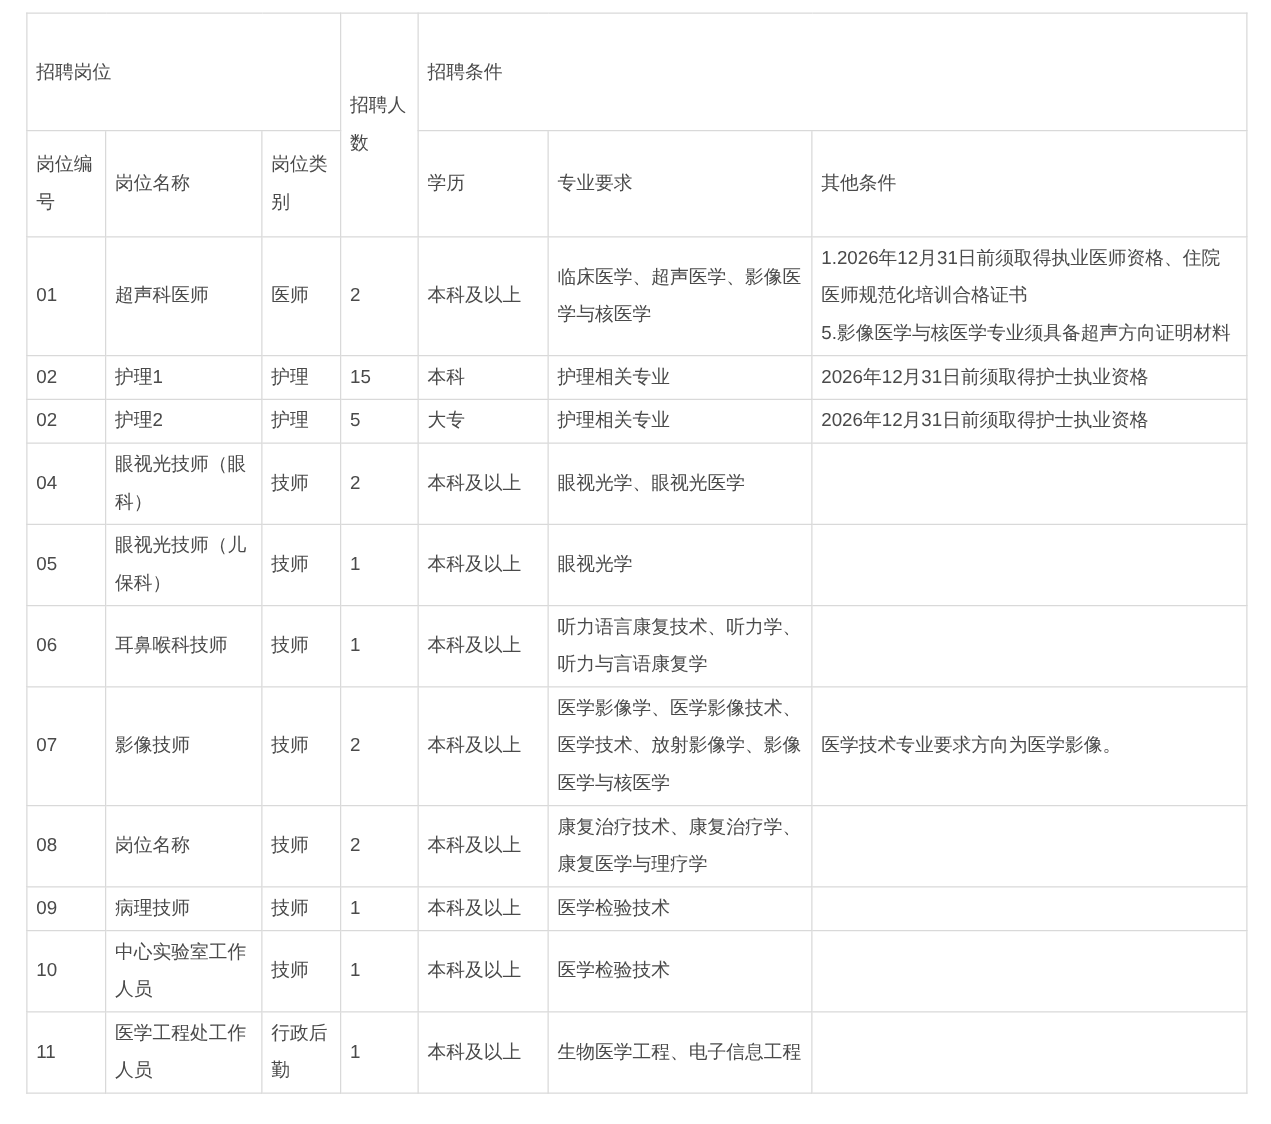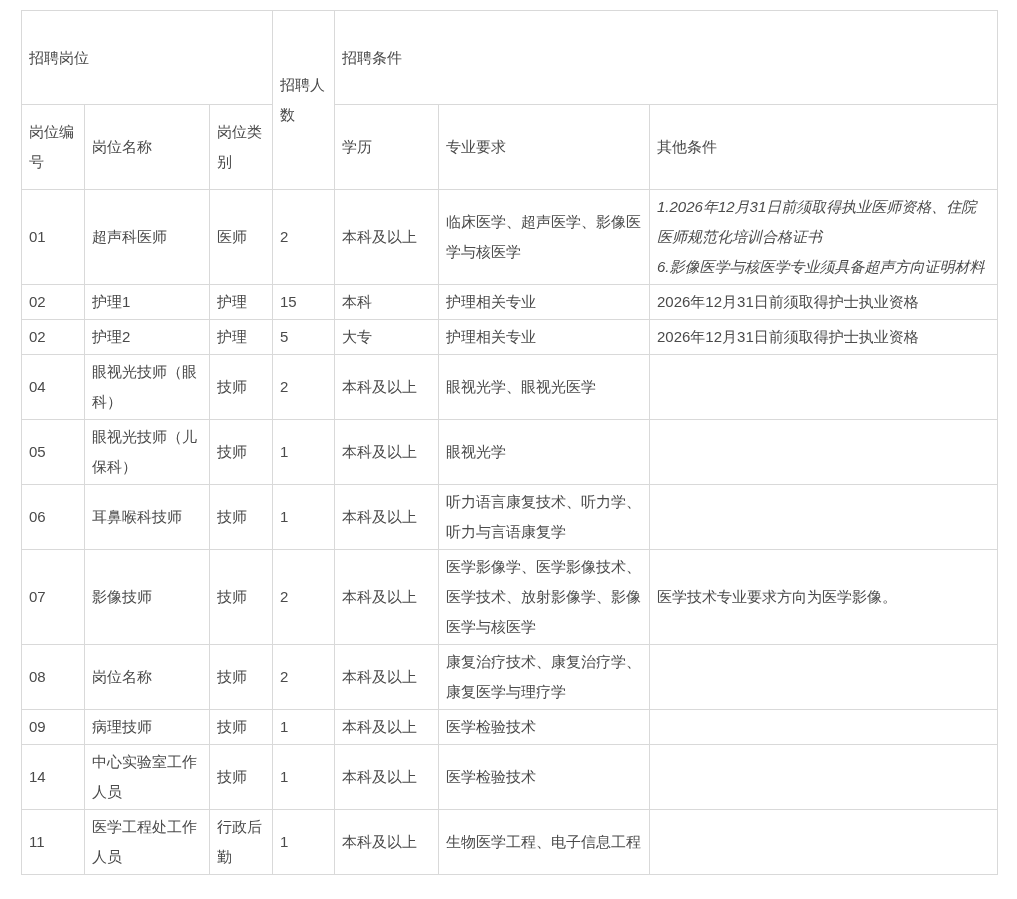--- a/index.html
+++ b/index.html
@@ -33,21 +33,21 @@
     vertical-align: middle;
     word-break: break-all;
     overflow-wrap: break-word;
     box-sizing: border-box;
   }
   table.recruit thead tr.hrow1 { height: 94px; }
   table.recruit thead tr.hrow2 { height: 85px; }
   th.va-top { vertical-align: top; }
   th.count-head { vertical-align: top; padding-top: 28px; }
   td.cell-code { text-align: center; }
-  td p { margin: 0; padding: 0; line-height: 30px; font-style: italic; }
+  td p { margin: 0; padding: 0; line-height: 30px; }
 </style>
 </head>
 <body>
 
 <div class="page">
   <table class="recruit">
     <colgroup>
       <col style="width:63px">
       <col style="width:125px">
       <col style="width:63px">
@@ -74,21 +74,21 @@
     <tbody id="rows-body">
         <tr>
           <td class="cell-code">01</td>
           <td>超声科医师</td>
           <td>医师</td>
           <td>2</td>
           <td>本科及以上</td>
           <td>临床医学、超声医学、影像医学与核医学</td>
           <td>
             <p>1.2026年12月31日前须取得执业医师资格、住院医师规范化培训合格证书</p>
-            <p>6.影像医学与核医学专业须具备超声方向证明材料</p>
+            <p>5.影像医学与核医学专业须具备超声方向证明材料</p>
           </td>
         </tr>
         <tr>
           <td class="cell-code">02</td>
           <td>护理1</td>
           <td>护理</td>
           <td>15</td>
           <td>本科</td>
           <td>护理相关专业</td>
           <td>2026年12月31日前须取得护士执业资格</td>
@@ -150,21 +150,21 @@
         <tr>
           <td class="cell-code">09</td>
           <td>病理技师</td>
           <td>技师</td>
           <td>1</td>
           <td>本科及以上</td>
           <td>医学检验技术</td>
           <td></td>
         </tr>
         <tr>
-          <td class="cell-code">14</td>
+          <td class="cell-code">10</td>
           <td>中心实验室工作人员</td>
           <td>技师</td>
           <td>1</td>
           <td>本科及以上</td>
           <td>医学检验技术</td>
           <td></td>
         </tr>
         <tr>
           <td class="cell-code">11</td>
           <td>医学工程处工作人员</td>

